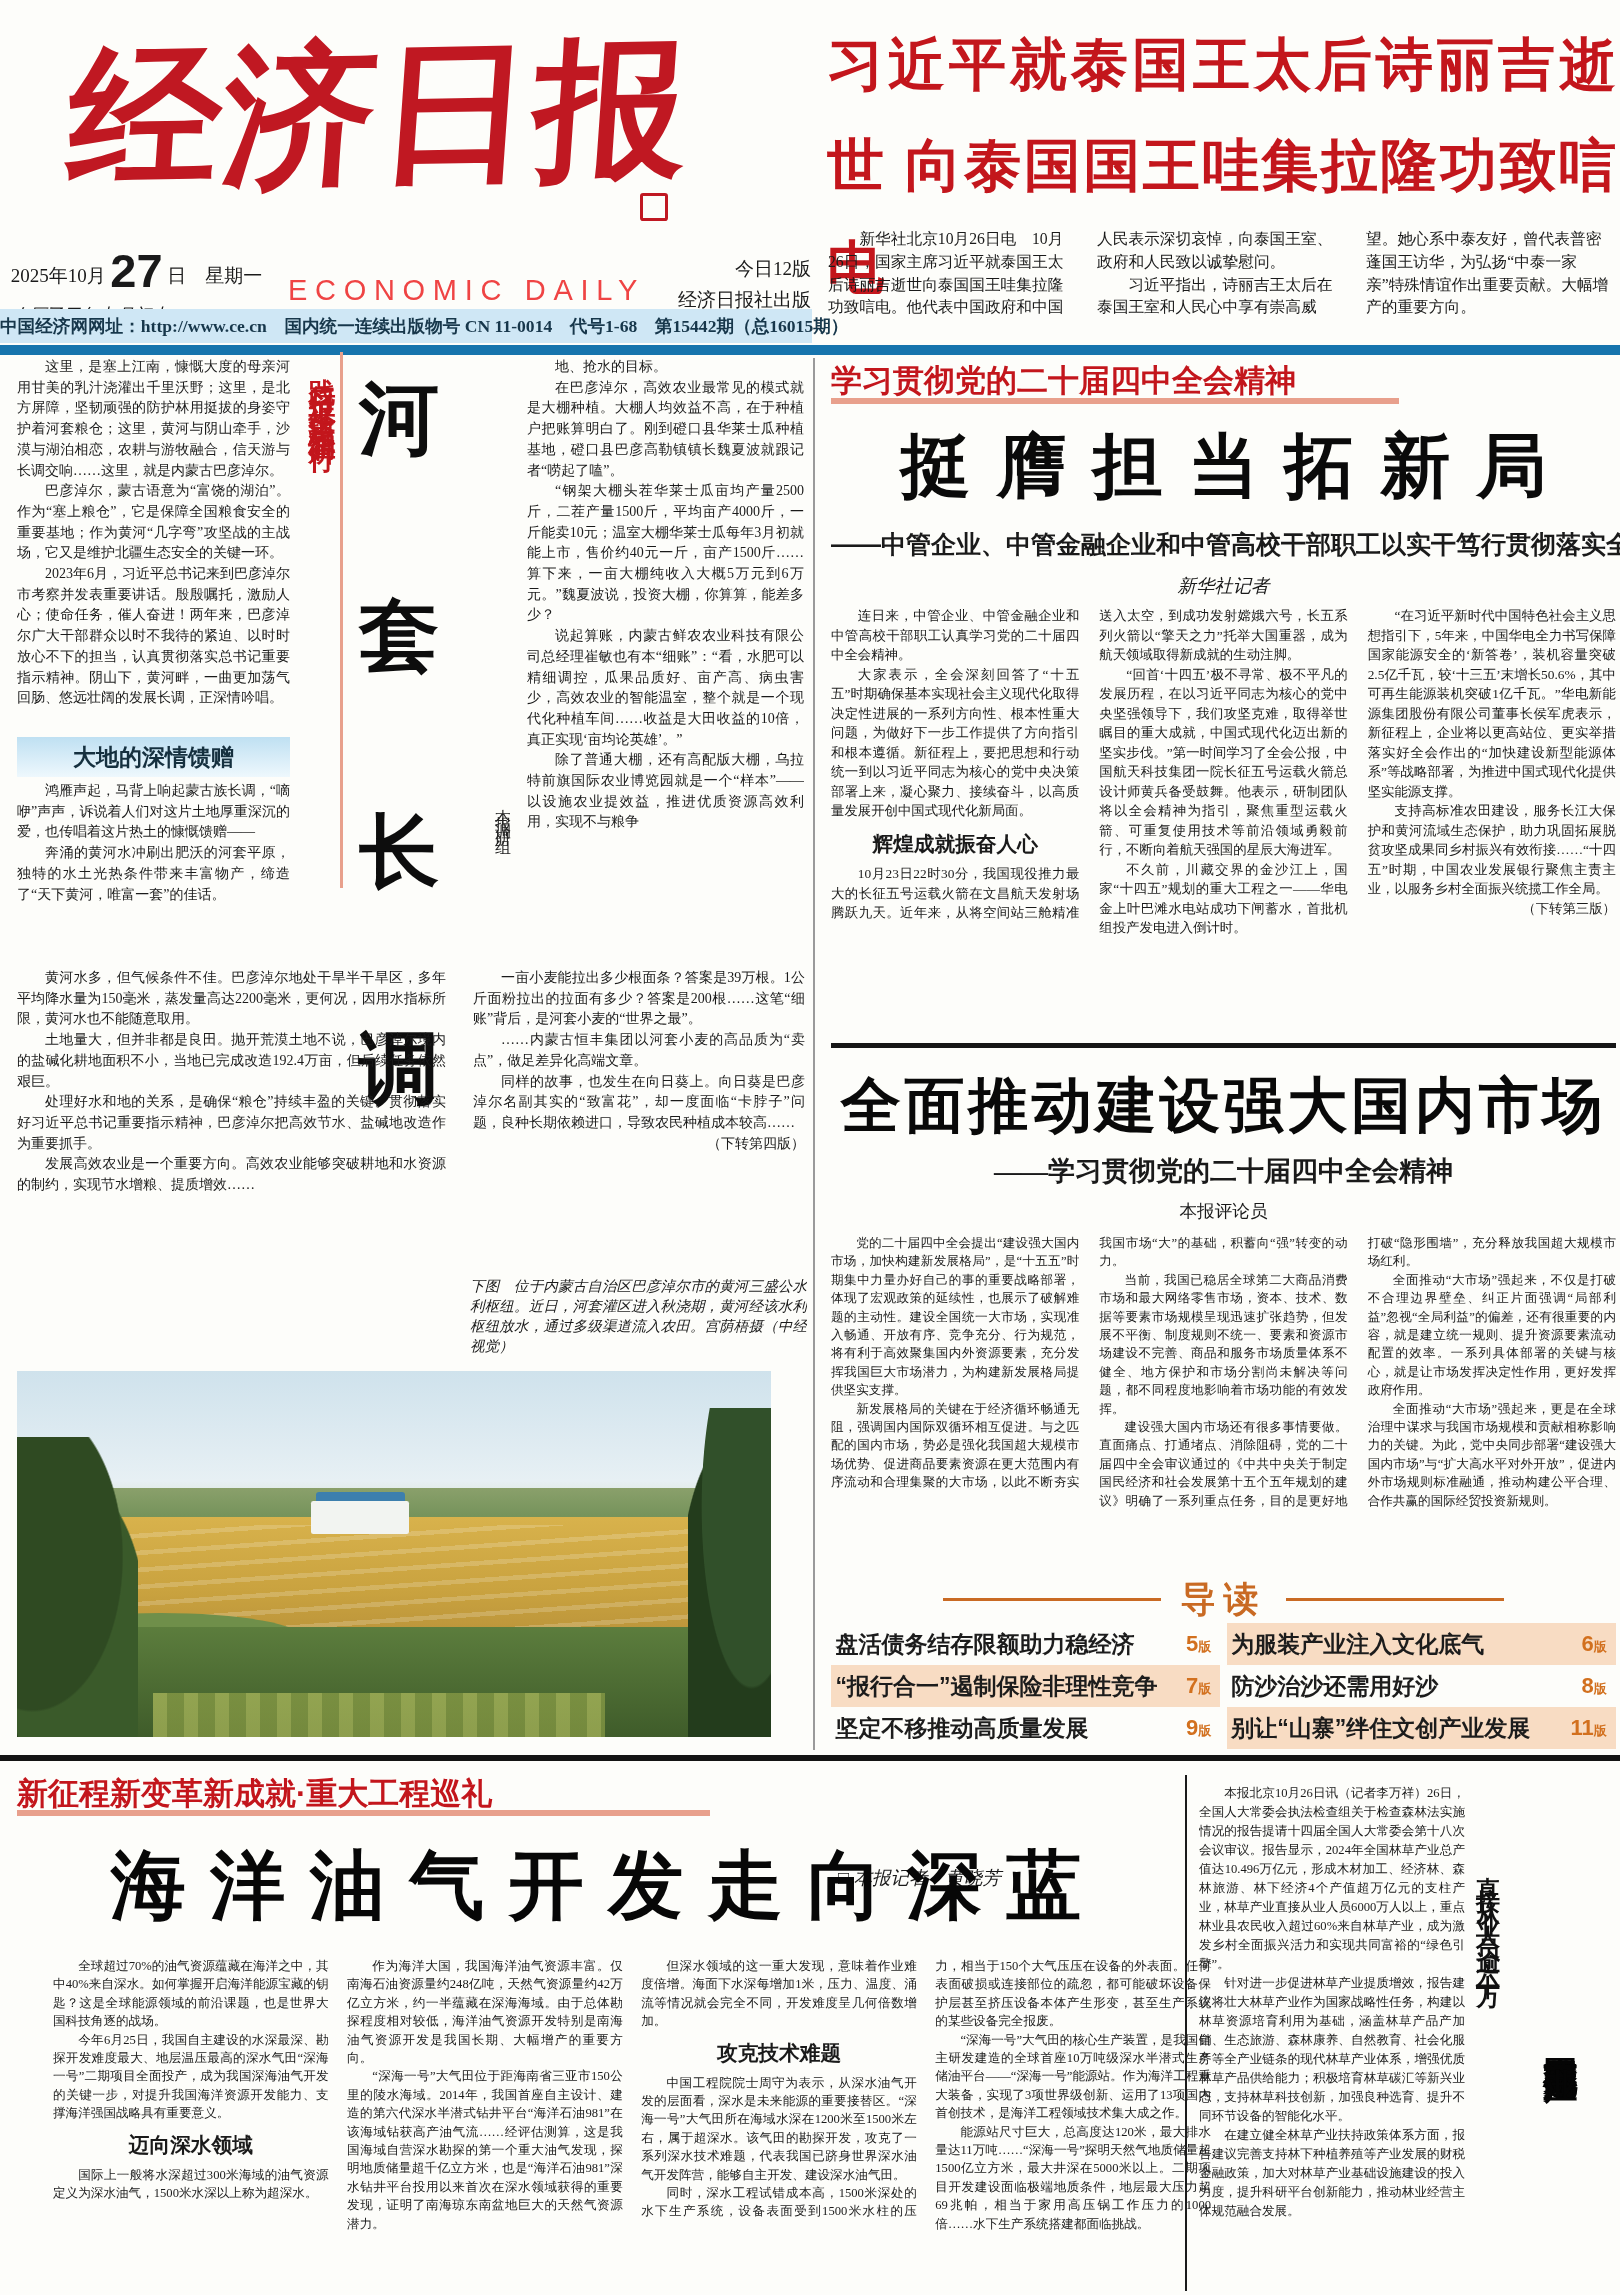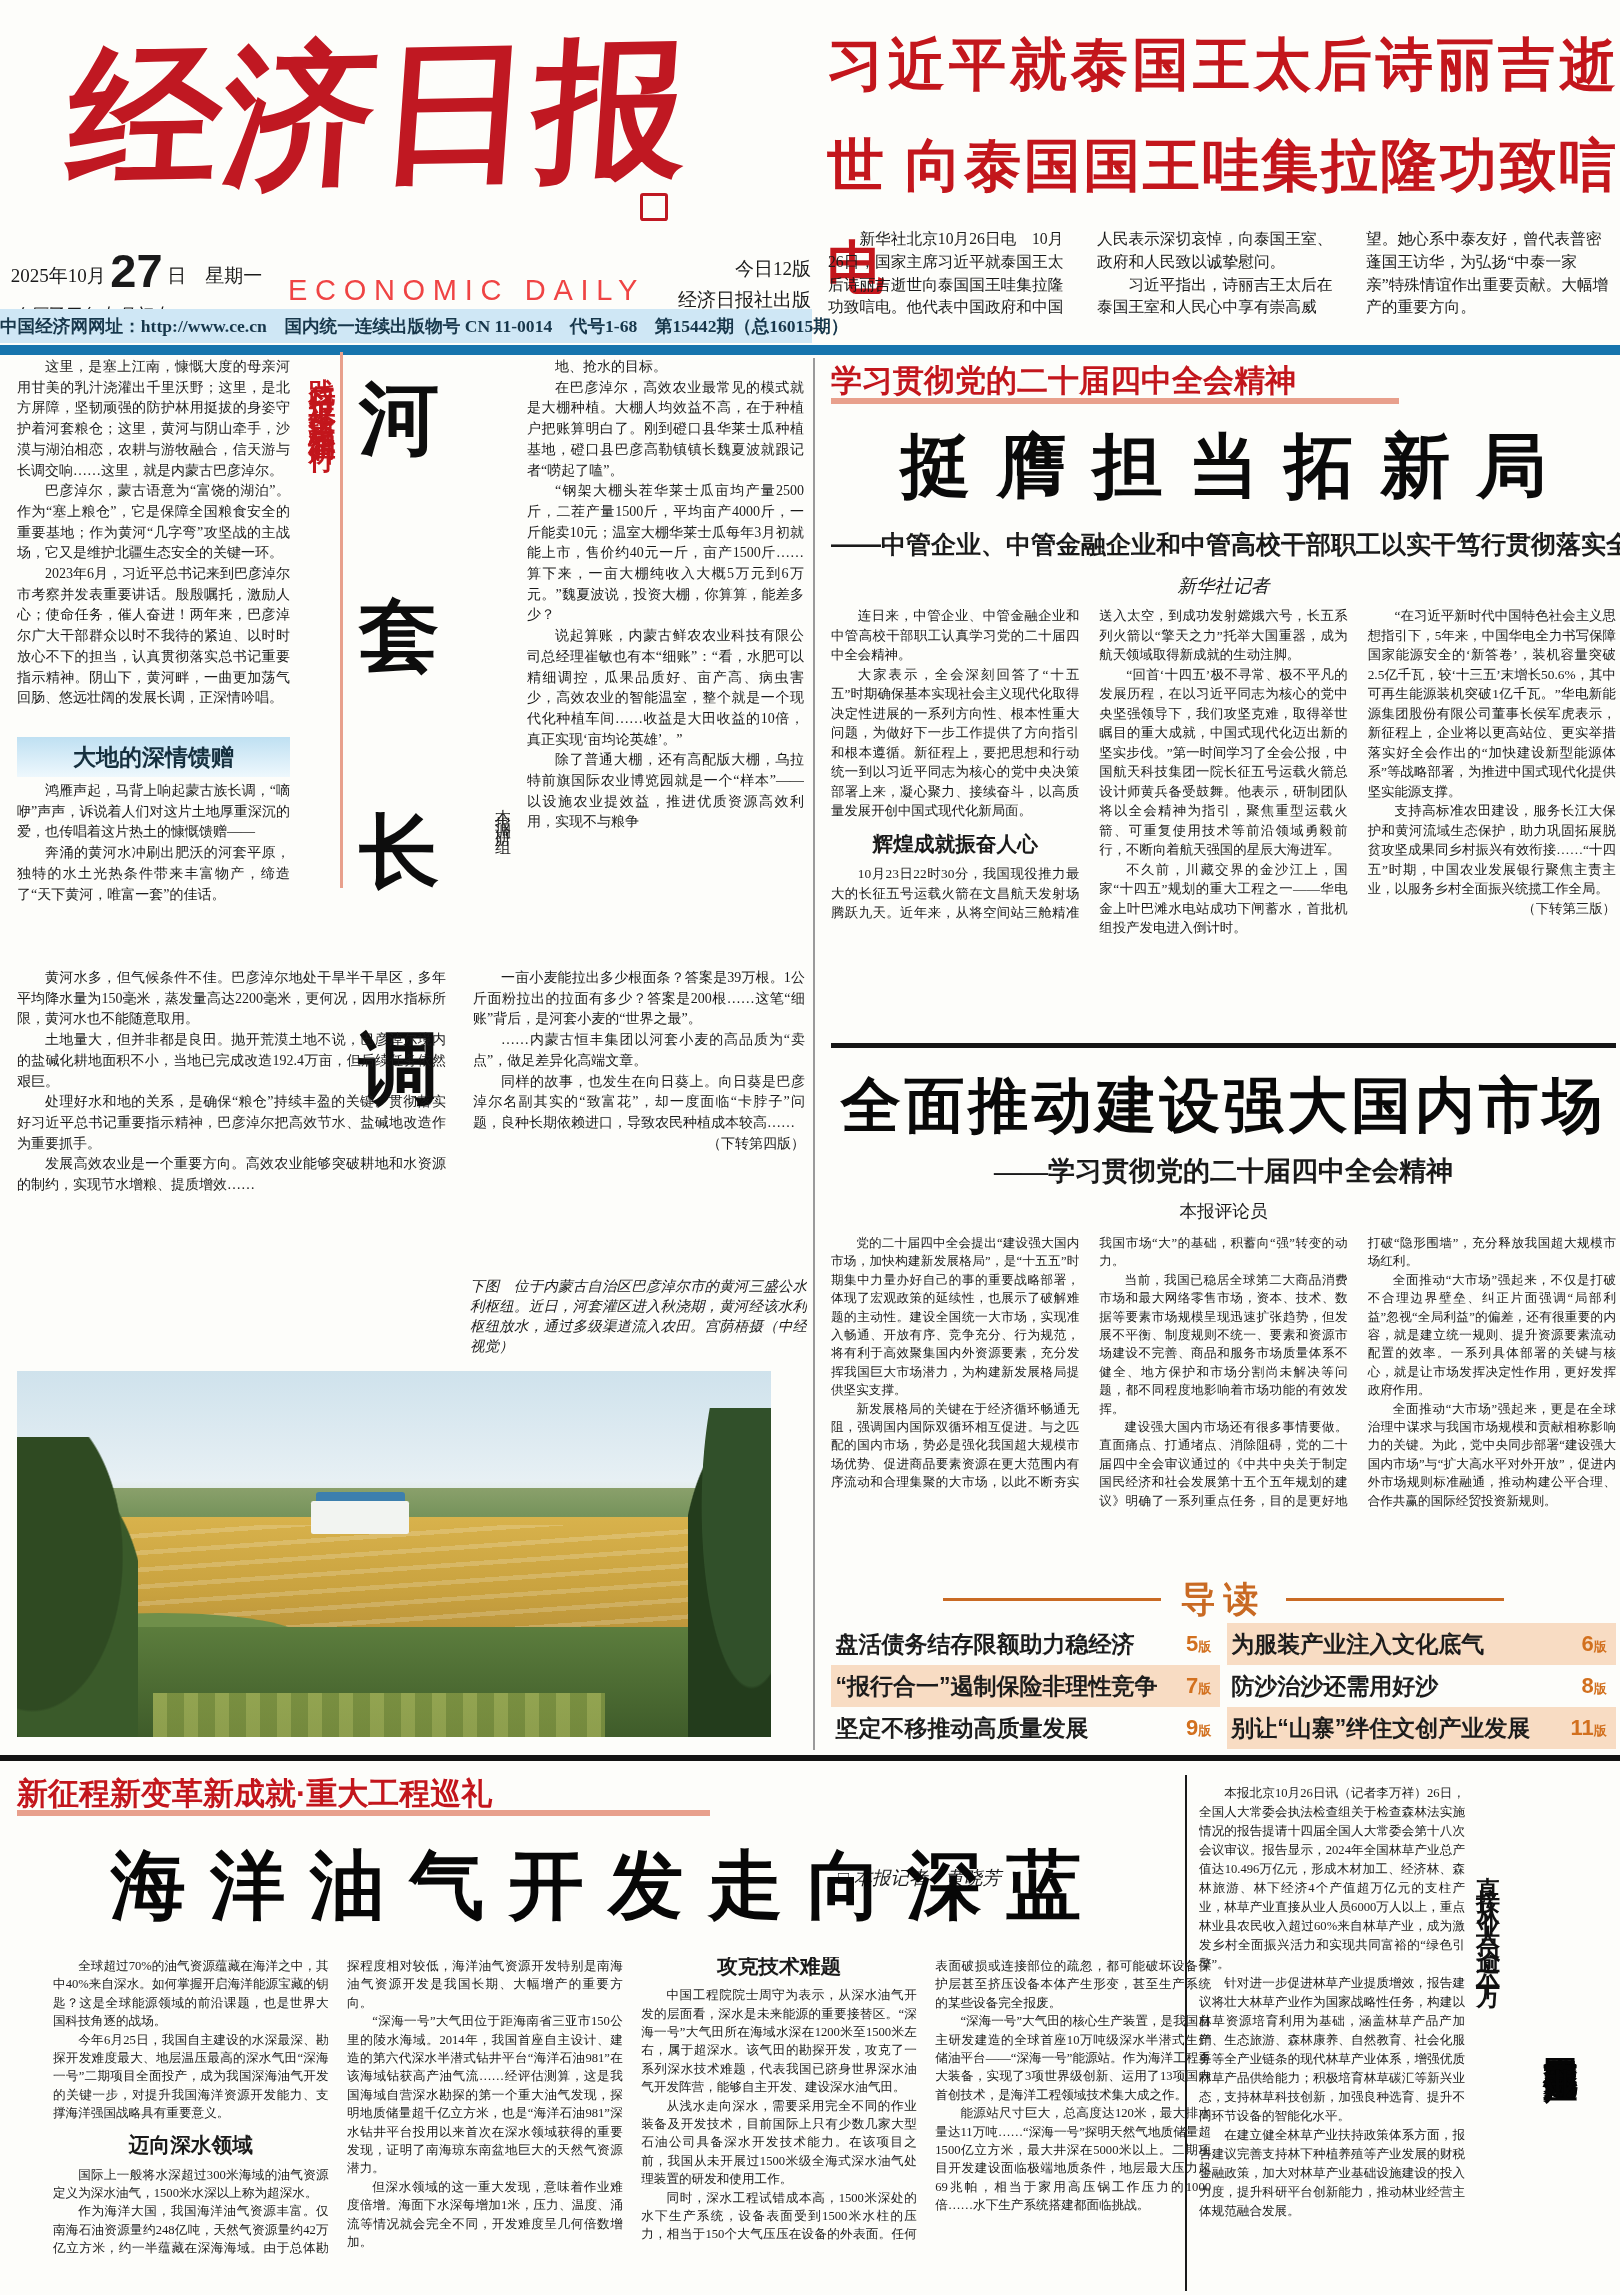--- a/index.html
+++ b/index.html
@@ -260,21 +260,20 @@
   <div class="abs" id="oc-cols">
       <p>全球超过70%的油气资源蕴藏在海洋之中，其中40%来自深水。如何掌握开启海洋能源宝藏的钥匙？这是全球能源领域的前沿课题，也是世界大国科技角逐的战场。</p>
       <p>今年6月25日，我国自主建设的水深最深、勘探开发难度最大、地层温压最高的深水气田“深海一号”二期项目全面投产，成为我国深海油气开发的关键一步，对提升我国海洋资源开发能力、支撑海洋强国战略具有重要意义。</p>
       <p class="colsub">迈向深水领域</p>
       <p>国际上一般将水深超过300米海域的油气资源定义为深水油气，1500米水深以上称为超深水。</p>
       <p>作为海洋大国，我国海洋油气资源丰富。仅南海石油资源量约248亿吨，天然气资源量约42万亿立方米，约一半蕴藏在深海海域。由于总体勘探程度相对较低，海洋油气资源开发特别是南海油气资源开发是我国长期、大幅增产的重要方向。</p>
       <p>“深海一号”大气田位于距海南省三亚市150公里的陵水海域。2014年，我国首座自主设计、建造的第六代深水半潜式钻井平台“海洋石油981”在该海域钻获高产油气流……经评估测算，这是我国海域自营深水勘探的第一个重大油气发现，探明地质储量超千亿立方米，也是“海洋石油981”深水钻井平台投用以来首次在深水领域获得的重要发现，证明了南海琼东南盆地巨大的天然气资源潜力。</p>
       <p>但深水领域的这一重大发现，意味着作业难度倍增。海面下水深每增加1米，压力、温度、涌流等情况就会完全不同，开发难度呈几何倍数增加。</p>
       <p class="colsub">攻克技术难题</p>
       <p>中国工程院院士周守为表示，从深水油气开发的层面看，深水是未来能源的重要接替区。“深海一号”大气田所在海域水深在1200米至1500米左右，属于超深水。该气田的勘探开发，攻克了一系列深水技术难题，代表我国已跻身世界深水油气开发阵营，能够自主开发、建设深水油气田。</p>
-      <p>从浅水走向深水，需要采用完全不同的作业装备及开发技术，目前国际上只有少数几家大型石油公司具备深水开发技术能力。在该项目之前，我国从未开展过1500米级全海式深水油气处理装置的研发和使用工作。</p>
       <p>同时，深水工程试错成本高，1500米深处的水下生产系统，设备表面受到1500米水柱的压力，相当于150个大气压压在设备的外表面。任何表面破损或连接部位的疏忽，都可能破坏设备保护层甚至挤压设备本体产生形变，甚至生产系统的某些设备完全报废。</p>
       <p>“深海一号”大气田的核心生产装置，是我国自主研发建造的全球首座10万吨级深水半潜式生产储油平台——“深海一号”能源站。作为海洋工程重大装备，实现了3项世界级创新、运用了13项国内首创技术，是海洋工程领域技术集大成之作。</p>
       <p>能源站尺寸巨大，总高度达120米，最大排水量达11万吨……“深海一号”探明天然气地质储量超1500亿立方米，最大井深在5000米以上。二期项目开发建设面临极端地质条件，地层最大压力超69兆帕，相当于家用高压锅工作压力的1000倍……水下生产系统搭建都面临挑战。</p>
     </div>
 
   <div class="abs" id="fo-div"></div>
   <div class="abs" id="fo-col">
       <p>本报北京10月26日讯（记者李万祥）26日，全国人大常委会执法检查组关于检查森林法实施情况的报告提请十四届全国人大常委会第十八次会议审议。报告显示，2024年全国林草产业总产值达10.496万亿元，形成木材加工、经济林、森林旅游、林下经济4个产值超万亿元的支柱产业，林草产业直接从业人员6000万人以上，重点林业县农民收入超过60%来自林草产业，成为激发乡村全面振兴活力和实现共同富裕的“绿色引擎”。</p>
       <p>针对进一步促进林草产业提质增效，报告建议将壮大林草产业作为国家战略性任务，构建以林草资源培育利用为基础，涵盖林草产品产加销、生态旅游、森林康养、自然教育、社会化服务等全产业链条的现代林草产业体系，增强优质林草产品供给能力；积极培育林草碳汇等新兴业态，支持林草科技创新，加强良种选育、提升不同环节设备的智能化水平。</p>
       <p>在建立健全林草产业扶持政策体系方面，报告建议完善支持林下种植养殖等产业发展的财税金融政策，加大对林草产业基础设施建设的投入力度，提升科研平台创新能力，推动林业经营主体规范融合发展。</p>

